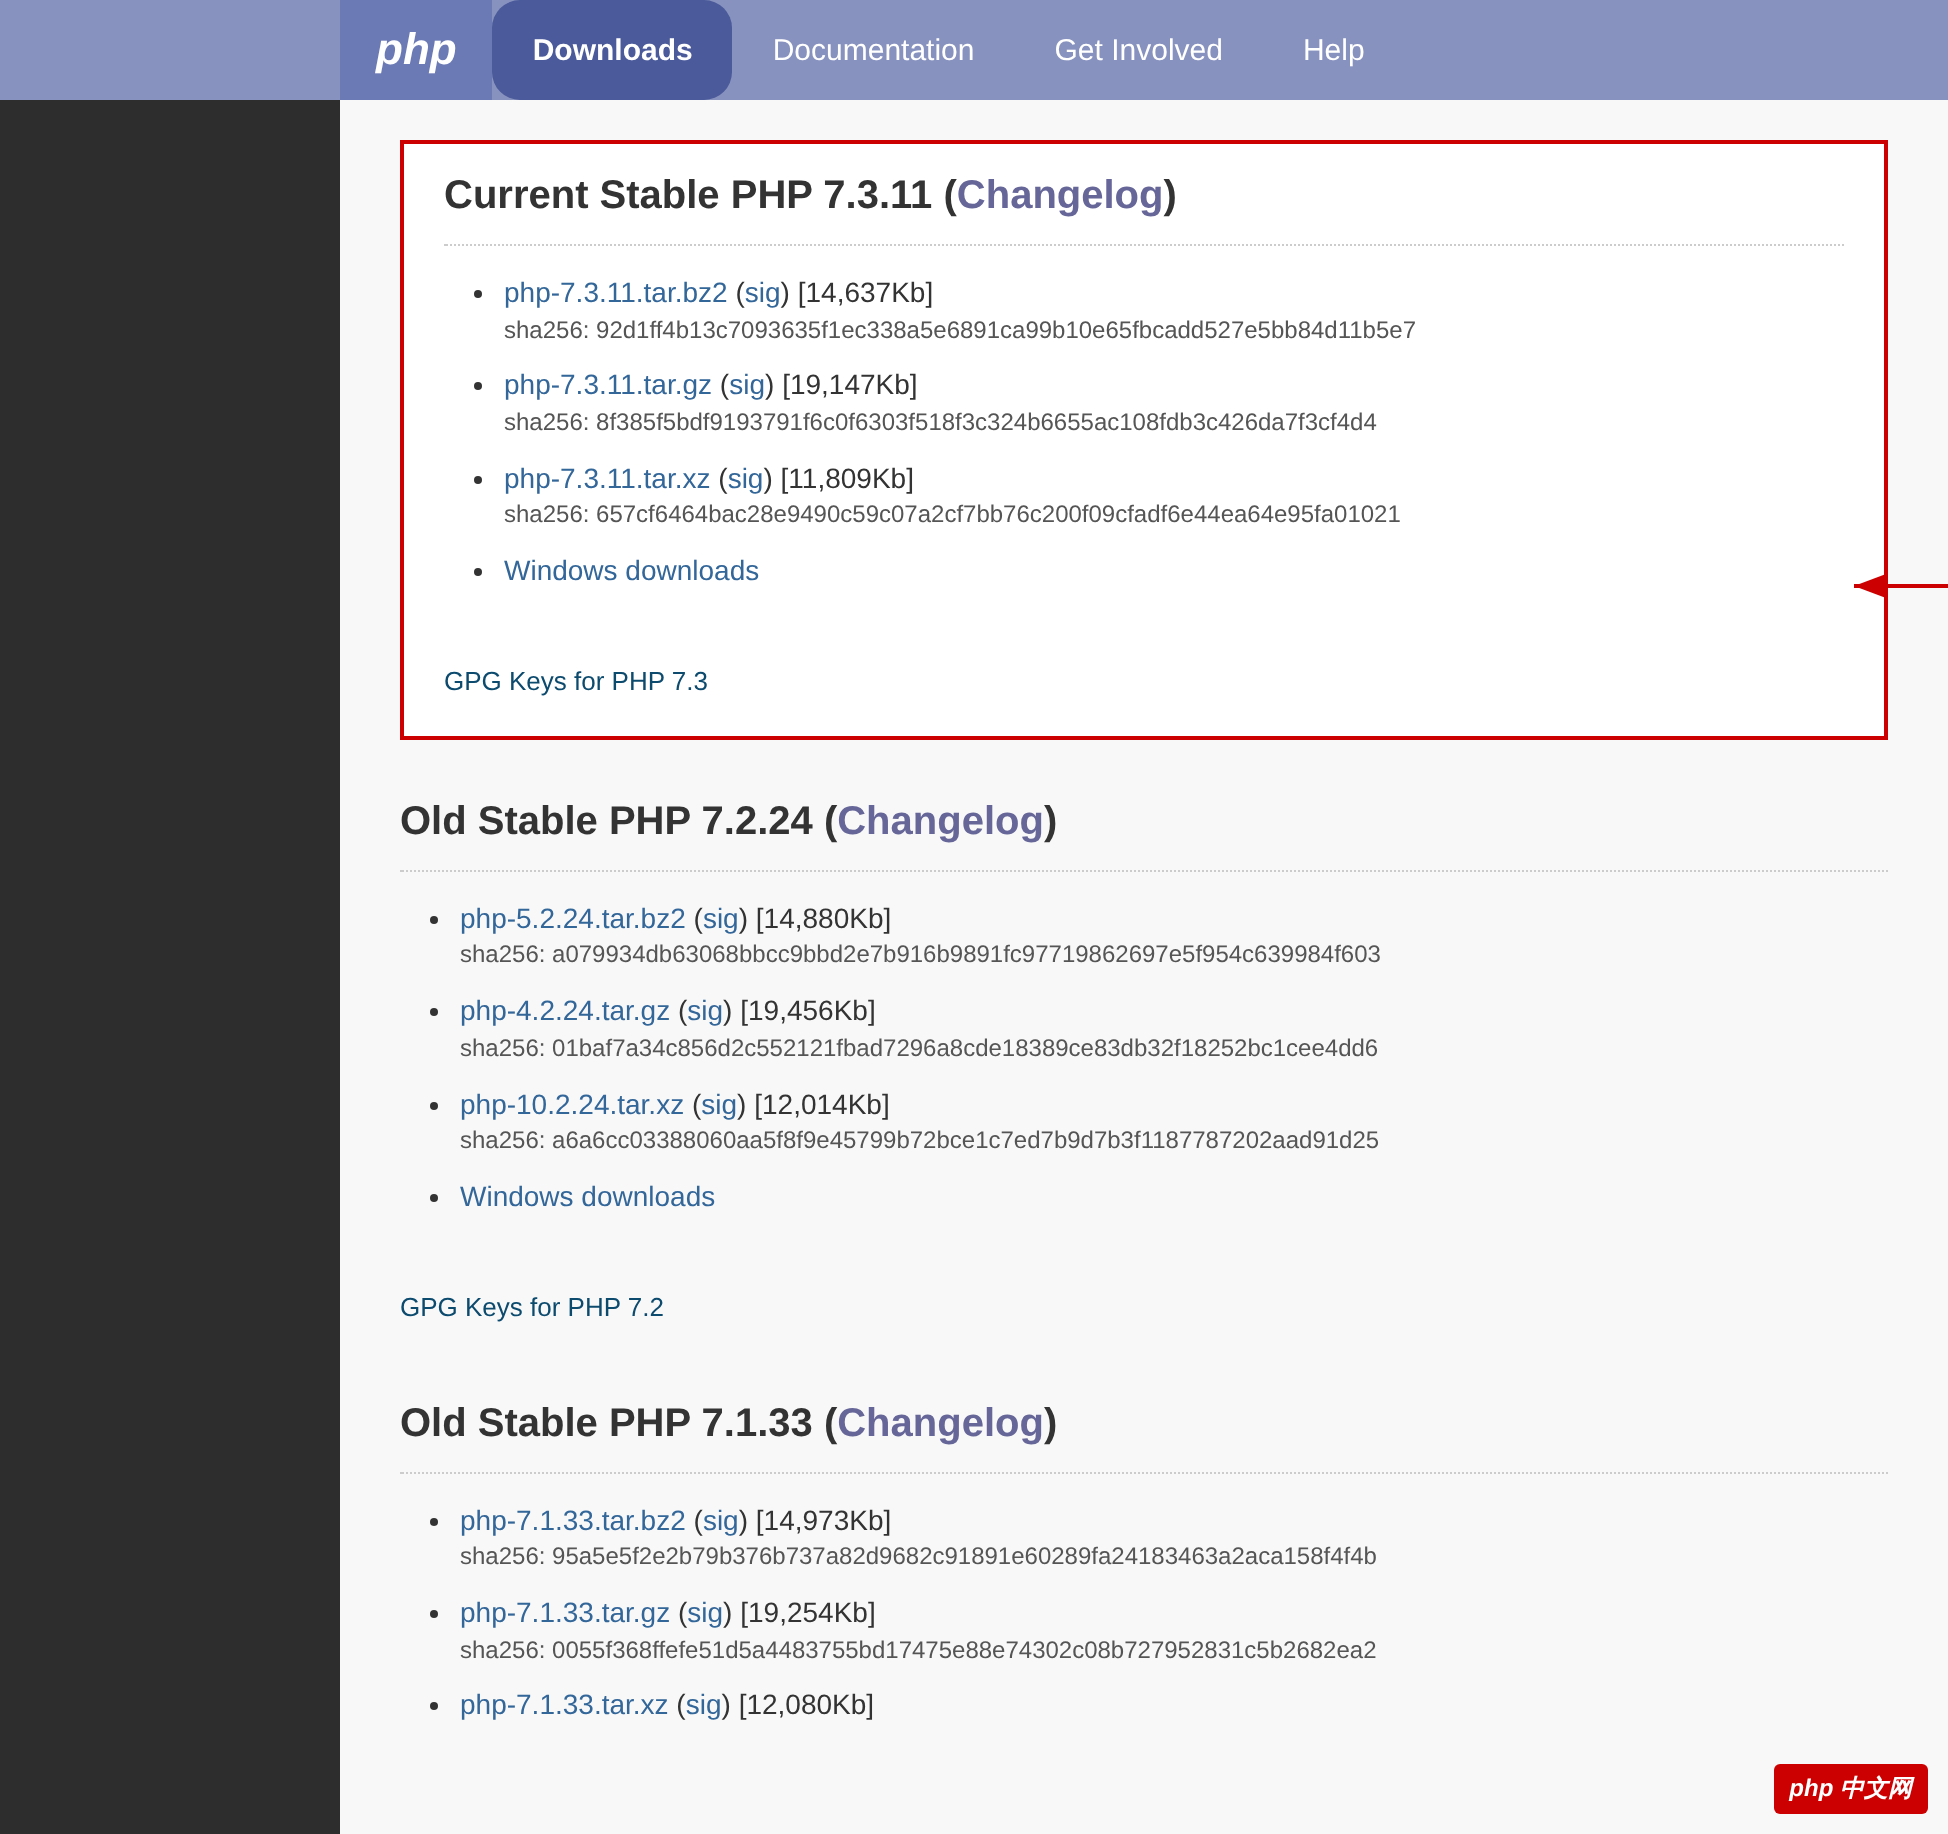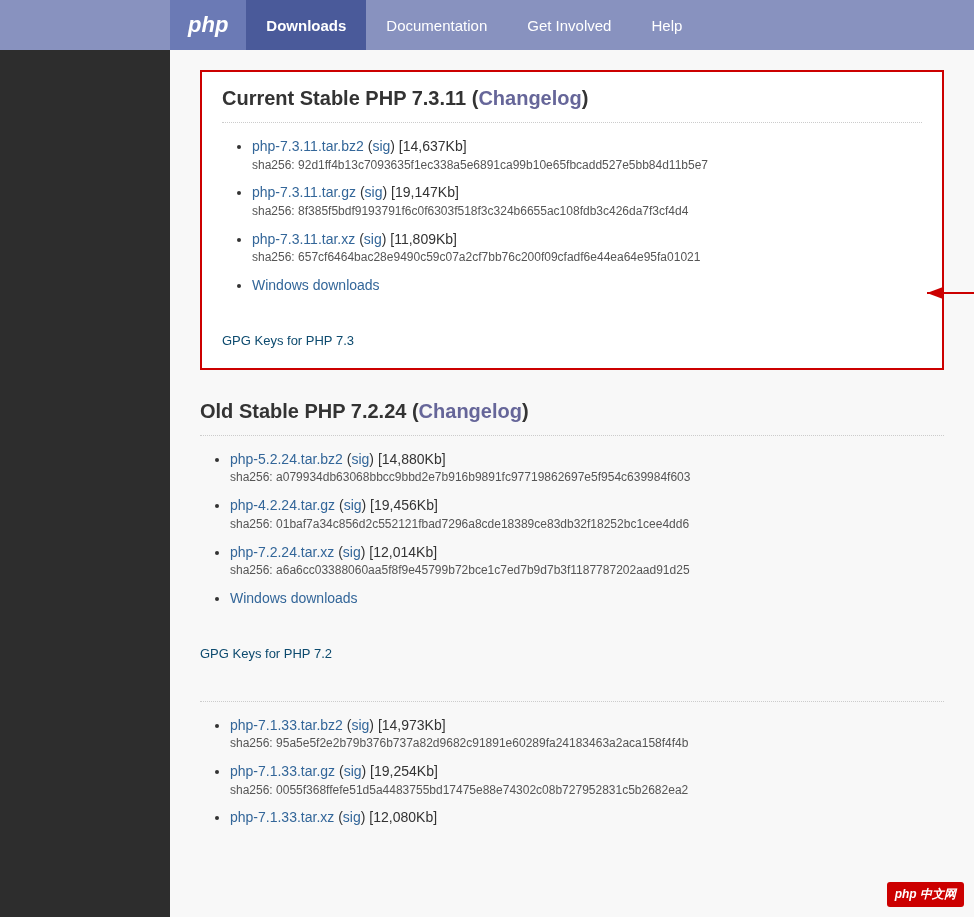--- a/index.html
+++ b/index.html
@@ -33,20 +33,21 @@
       align-items: center;
       padding: 0 20px;
       color: #fff;
       font-size: 15px;
       cursor: pointer;
       text-decoration: none;
     }
     .nav-item.active {
       background: #4a5a9a;
       font-weight: bold;
+      border-radius: 14px;
     }
 
     
     .page-wrapper {
       display: flex;
     }
     .left-sidebar {
       width: 170px;
       background: #2d2d2d;
       min-height: 917px;
@@ -211,33 +212,36 @@
           <span class="file-size"> [14,880Kb]</span>
           <div class="sha-line">sha256: a079934db63068bbcc9bbd2e7b916b9891fc97719862697e5f954c639984f603</div>
         </li>
         <li>
           <a href="#">php-4.2.24.tar.gz</a>
           (<a href="#">sig</a>)
           <span class="file-size"> [19,456Kb]</span>
           <div class="sha-line">sha256: 01baf7a34c856d2c552121fbad7296a8cde18389ce83db32f18252bc1cee4dd6</div>
         </li>
         <li>
-          <a href="#">php-7.2.24.tar.xz</a>
+          <a href="#">php-10.2.24.tar.xz</a>
           (<a href="#">sig</a>)
           <span class="file-size"> [12,014Kb]</span>
           <div class="sha-line">sha256: a6a6cc03388060aa5f8f9e45799b72bce1c7ed7b9d7b3f1187787202aad91d25</div>
         </li>
         <li>
           <a href="#">Windows downloads</a>
         </li>
       </ul>
       <a href="#" class="gpg-link">GPG Keys for PHP 7.2</a>
     </div>
 
     <div class="section section-old">
+      <div class="section-title">
+        Old Stable PHP 7.1.33 (<a href="#">Changelog</a>)
+      </div>
       <hr class="divider">
       <ul class="download-list">
         <li>
           <a href="#">php-7.1.33.tar.bz2</a>
           (<a href="#">sig</a>)
           <span class="file-size"> [14,973Kb]</span>
           <div class="sha-line">sha256: 95a5e5f2e2b79b376b737a82d9682c91891e60289fa24183463a2aca158f4f4b</div>
         </li>
         <li>
           <a href="#">php-7.1.33.tar.gz</a>

